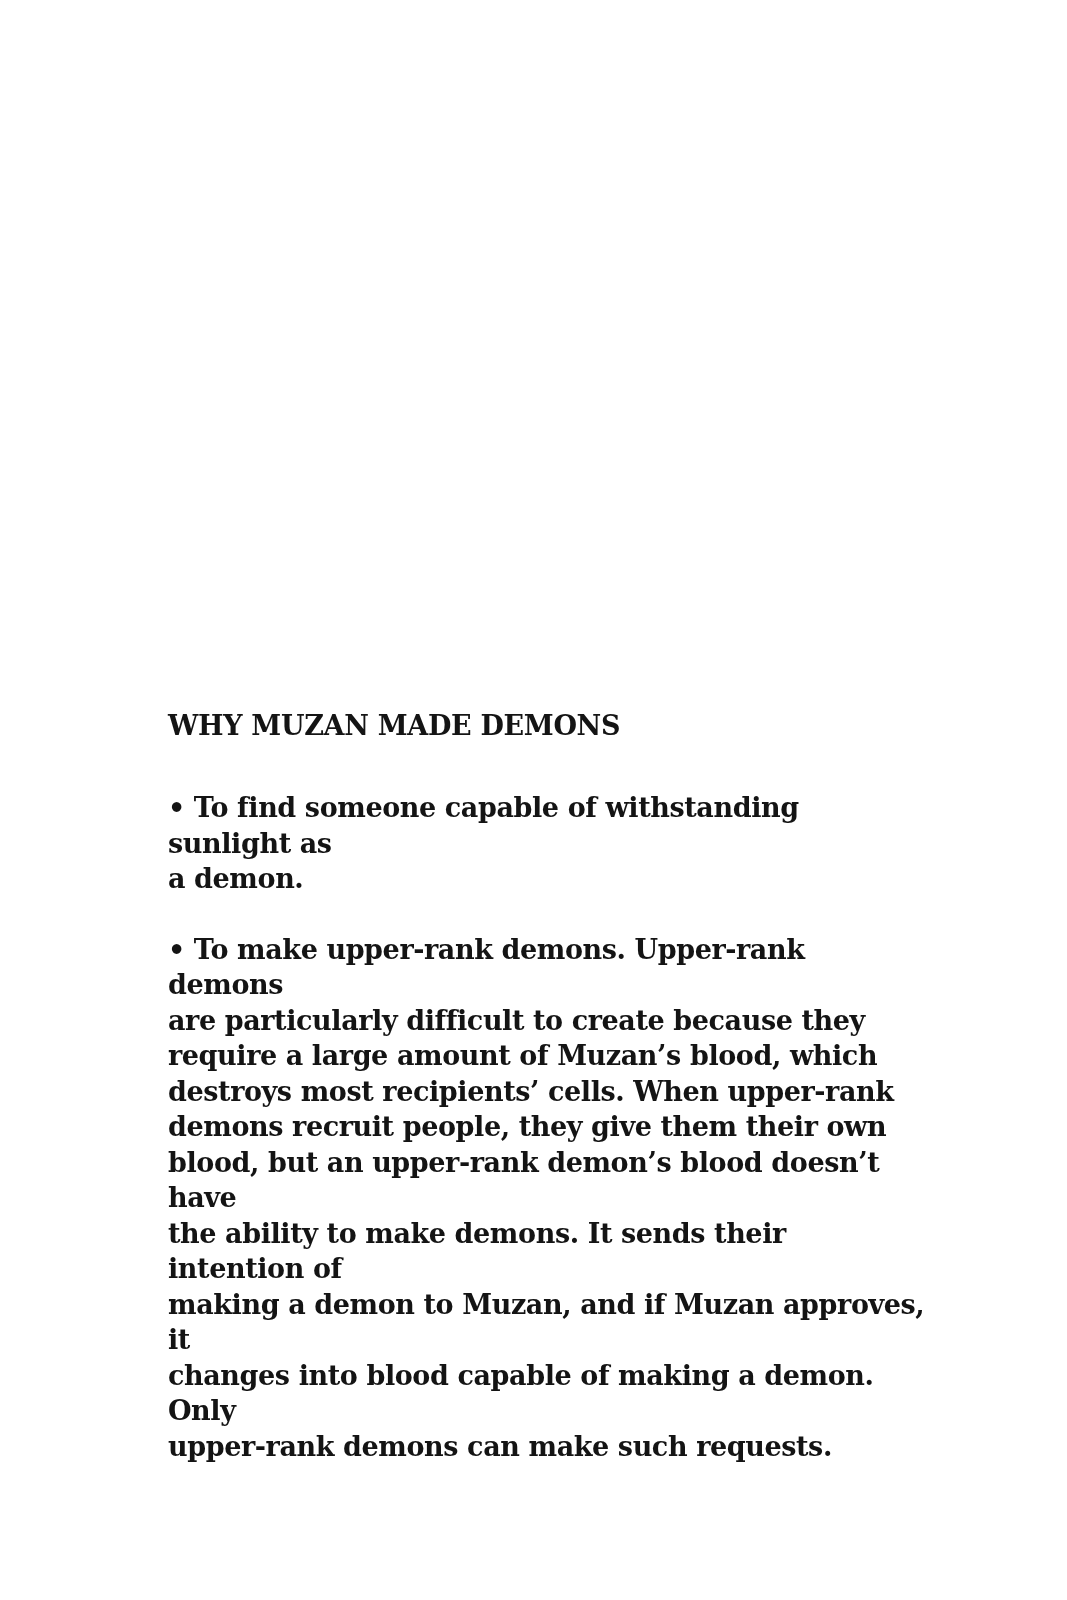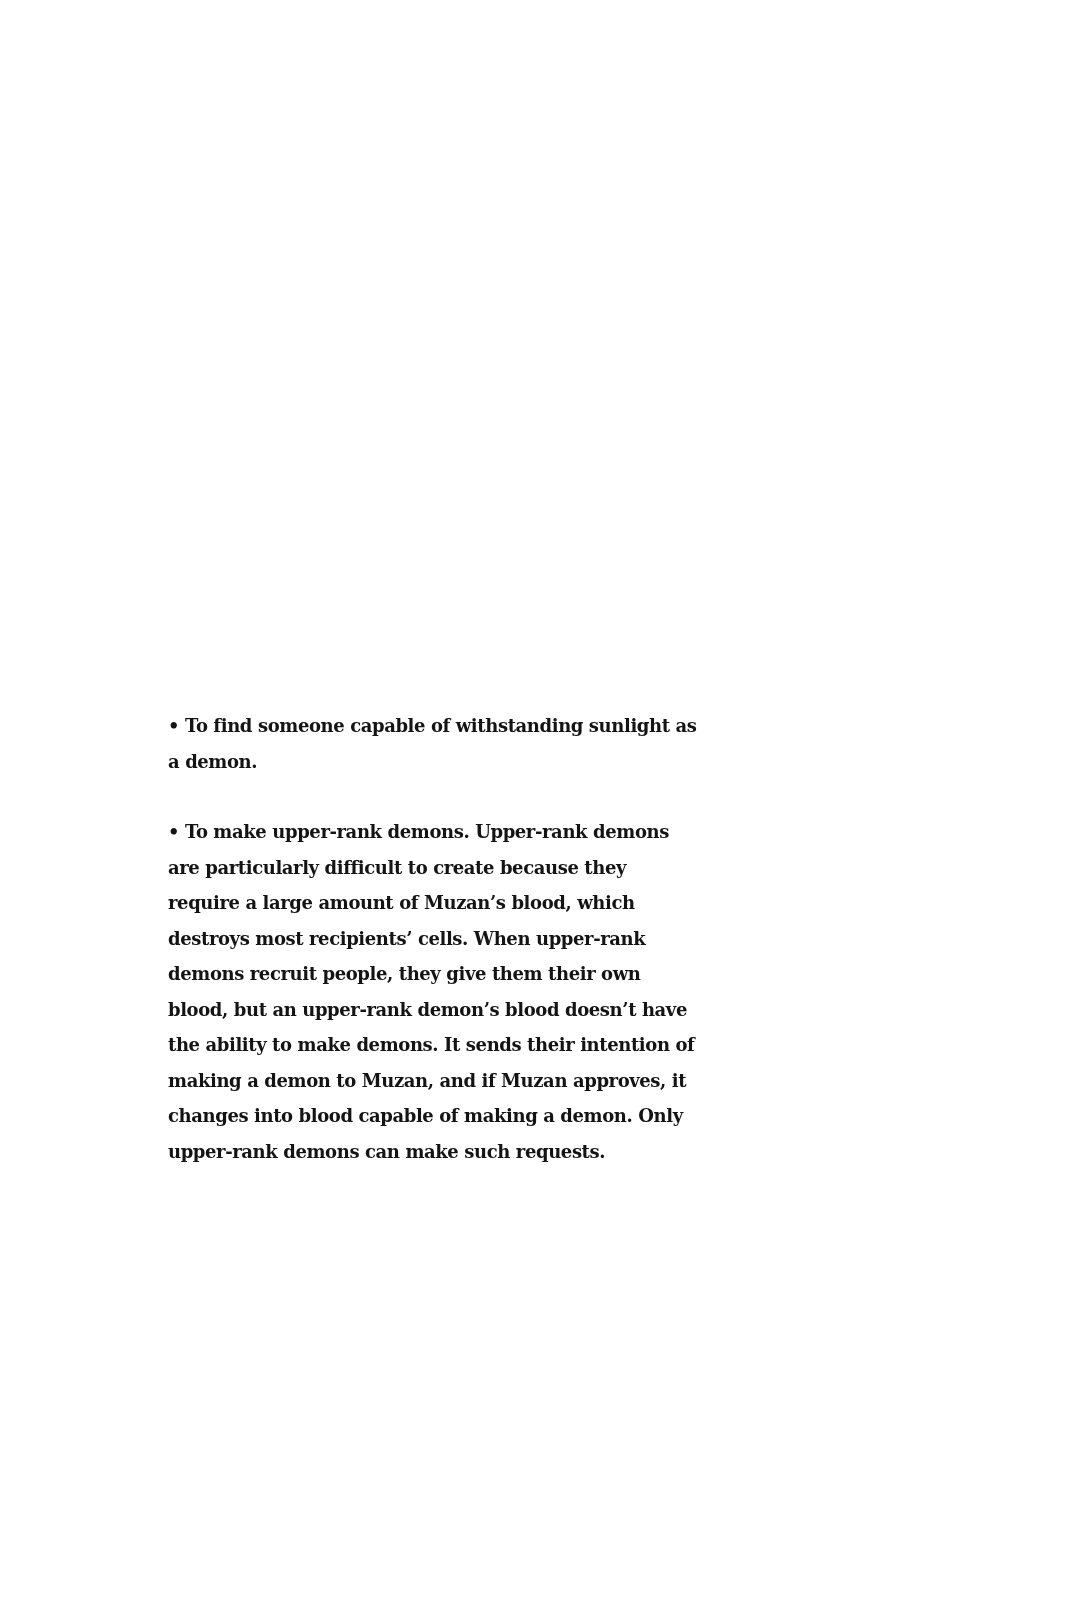--- a/index.html
+++ b/index.html
@@ -27,36 +27,37 @@
     color: #141414;
   }
   .doc-heading {
     font-size: 27px;
     line-height: 36px;
     font-weight: bold;
     letter-spacing: -0.3px;
     margin: 0 0 46px 0;
   }
   .doc-paragraph {
-    font-size: 18px;
+    font-size: 27px;
     line-height: 35.5px;
     font-weight: bold;
     letter-spacing: -0.4px;
     margin: 0 0 35px 0;
     white-space: pre-line; 
   }
   .doc-paragraph:last-child {
     margin-bottom: 16px;
   }
 </style>
 </head>
 <body>
 
 <div class="page">
   <div class="doc">
+    <h1 class="doc-heading">WHY MUZAN MADE DEMONS</h1>
     <p class="doc-paragraph">• To find someone capable of withstanding sunlight as
 a demon.</p>
     <p class="doc-paragraph">• To make upper-rank demons. Upper-rank demons
 are particularly difficult to create because they
 require a large amount of Muzan’s blood, which
 destroys most recipients’ cells. When upper-rank
 demons recruit people, they give them their own
 blood, but an upper-rank demon’s blood doesn’t have
 the ability to make demons. It sends their intention of
 making a demon to Muzan, and if Muzan approves, it

